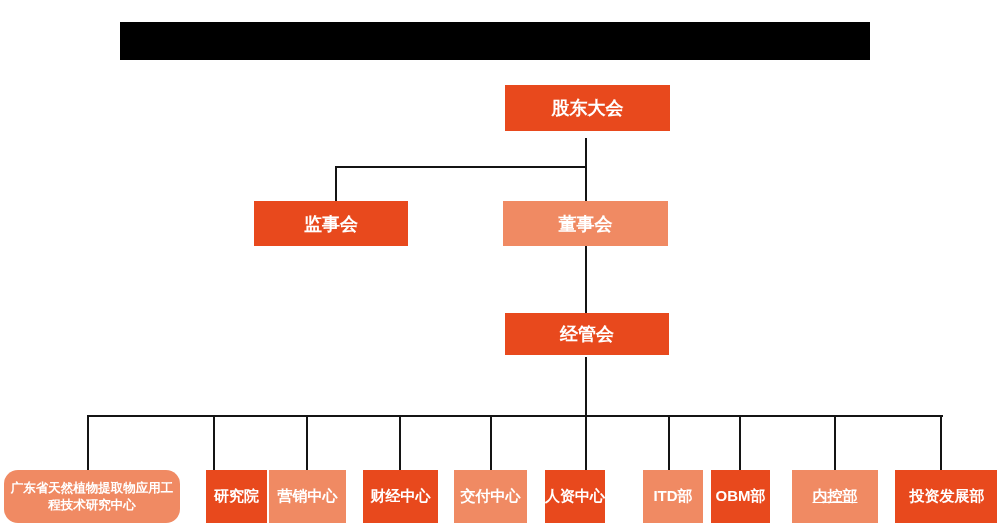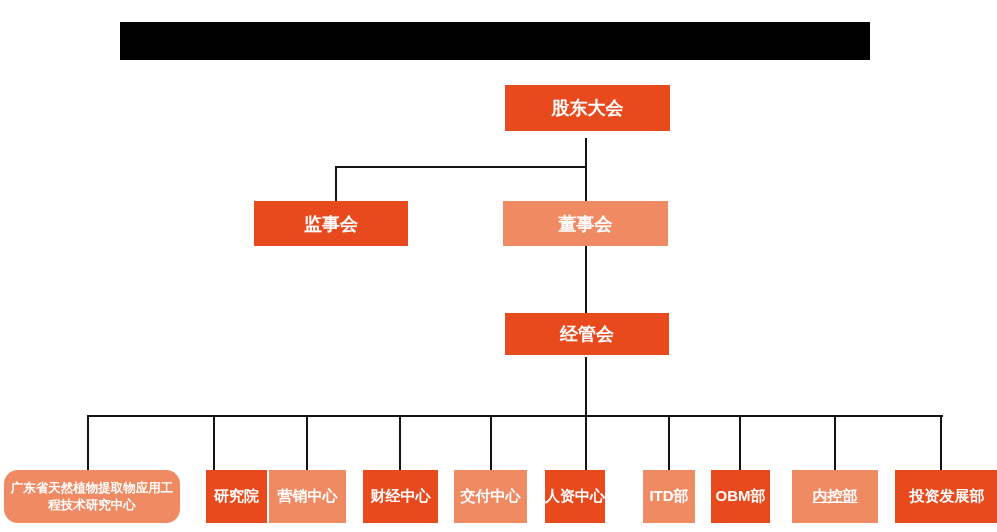--- a/index.html
+++ b/index.html
@@ -35,21 +35,21 @@
   .lvl2a{left:254px;top:201px;width:154px;height:45px;font-size:18px;}
   .lvl2b{left:503px;top:201px;width:165px;height:45px;font-size:18px;}
   .lvl3{left:505px;top:313px;width:164px;height:42px;font-size:18px;}
   .dept{top:470px;height:53px;font-size:15px;}
   .d0{left:4px;width:176px;font-size:12.5px;line-height:1.3;padding:2px 3px;border-radius:14px;}
   .d1{left:189px;width:61px;margin-left:17px;}
   .d2{left:269px;width:77px;}
   .d3{left:363px;width:75px;}
   .d4{left:454px;width:73px;}
   .d5{left:545px;width:60px;}
-  .d6{left:643px;width:52px;}
+  .d6{left:643px;width:60px;}
   .d7{left:711px;width:59px;}
   .d8{left:792px;width:86px;text-decoration:underline;}
   .d9{left:895px;width:104px;}
   .cline{position:absolute;background:var(--line);}
   .v{width:2px;}
   .h{height:2px;}
   .stem-root{left:585px;top:138px;height:63px;}
   .branch-top{left:335px;top:166px;width:252px;}
   .drop-supervisory{left:335px;top:166px;height:35px;}
   .stem-board-mgmt{left:585px;top:246px;height:67px;}

